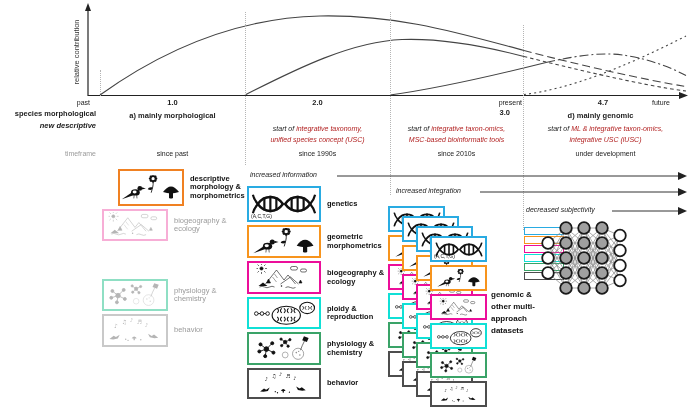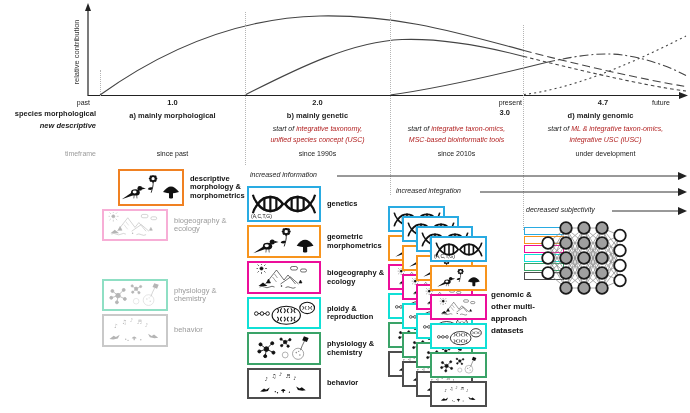--- a/index.html
+++ b/index.html
@@ -210,21 +210,20 @@
   <div class="abs f75 b ctr" style="left:100px;top:98px;width:145px;">1.0</div>
   <div class="abs f75 b ctr" style="left:245px;top:98px;width:145px;">2.0</div>
   <div class="abs f75 b ctr" style="left:390px;top:108px;width:120px;text-align:right;">3.0</div>
   <div class="abs f75 b ctr" style="left:523px;top:98px;width:160px;">4.7</div>
 
   <div class="abs f75 b rgt" style="left:0;top:109px;width:96px;">species morphological</div>
   <div class="abs f75 b i rgt" style="left:0;top:121px;width:96px;">new descriptive</div>
   <div class="abs f7 rgt gray" style="left:0;top:149px;width:96px;">timeframe</div>
 
   <div class="abs f75 b ctr" style="left:100px;top:111px;width:145px;">a) mainly morphological</div>
-  <div class="abs f75 b ctr" style="left:245px;top:111px;width:145px;">b) mainly genetic</div>
   <div class="abs f75 b ctr" style="left:518px;top:111px;width:165px;">d) mainly genomic</div>
 
   <div class="abs f7 ctr" style="left:245px;top:124px;width:145px;">
     <span class="i">start of </span><span class="i red">integrative taxonomy,</span>
   </div>
   <div class="abs f7 ctr i red" style="left:245px;top:135px;width:145px;">unified species concept (USC)</div>
 
   <div class="abs f7 ctr" style="left:390px;top:124px;width:133px;">
     <span class="i">start of </span><span class="i red">integrative taxon-omics,</span>
   </div>

